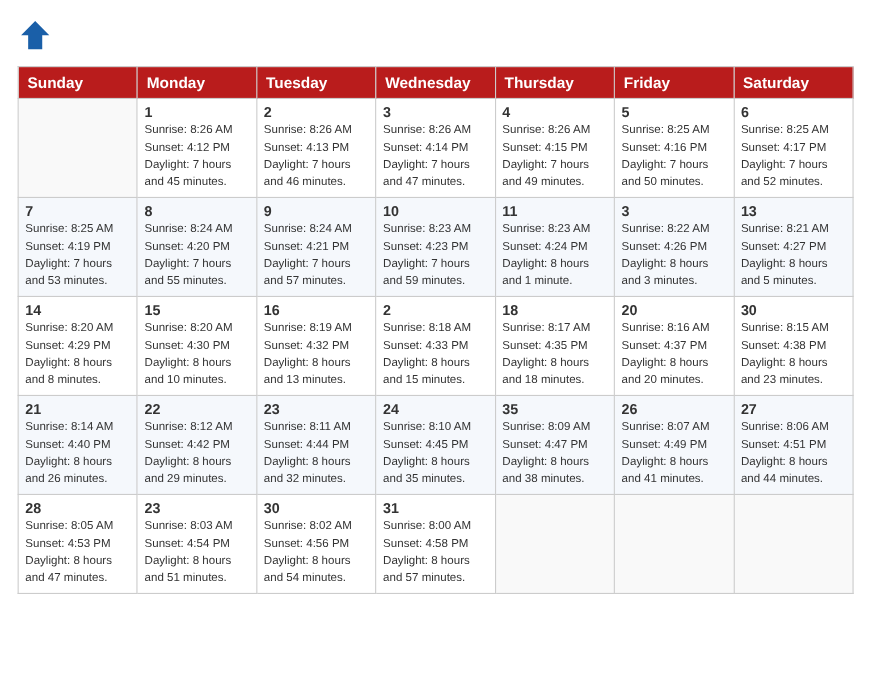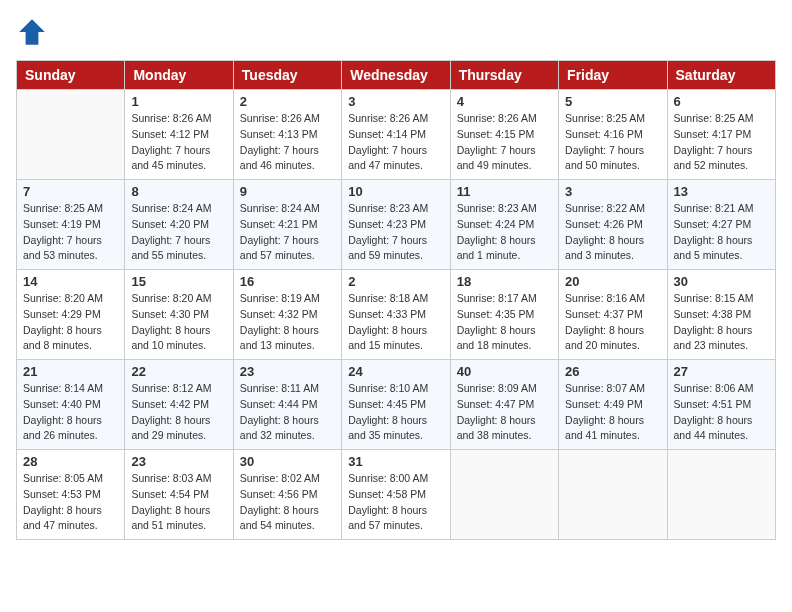--- a/index.html
+++ b/index.html
@@ -223,21 +223,21 @@
         </td>
         <td>
           <span class="day-number">23</span>
           <div class="day-info">Sunrise: 8:11 AM<br>Sunset: 4:44 PM<br>Daylight: 8 hours and 32 minutes.</div>
         </td>
         <td>
           <span class="day-number">24</span>
           <div class="day-info">Sunrise: 8:10 AM<br>Sunset: 4:45 PM<br>Daylight: 8 hours and 35 minutes.</div>
         </td>
         <td>
-          <span class="day-number">40</span>
+          <span class="day-number">35</span>
           <div class="day-info">Sunrise: 8:09 AM<br>Sunset: 4:47 PM<br>Daylight: 8 hours and 38 minutes.</div>
         </td>
         <td>
           <span class="day-number">26</span>
           <div class="day-info">Sunrise: 8:07 AM<br>Sunset: 4:49 PM<br>Daylight: 8 hours and 41 minutes.</div>
         </td>
         <td>
           <span class="day-number">27</span>
           <div class="day-info">Sunrise: 8:06 AM<br>Sunset: 4:51 PM<br>Daylight: 8 hours and 44 minutes.</div>
         </td>

